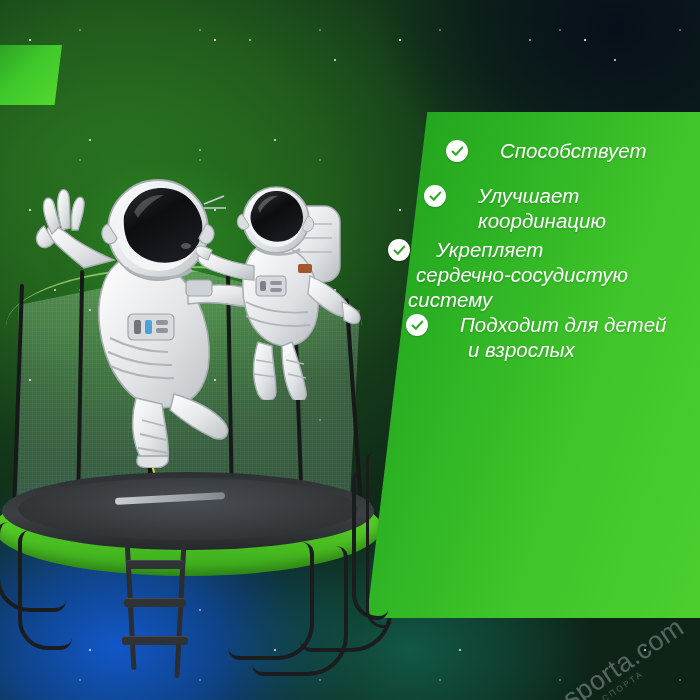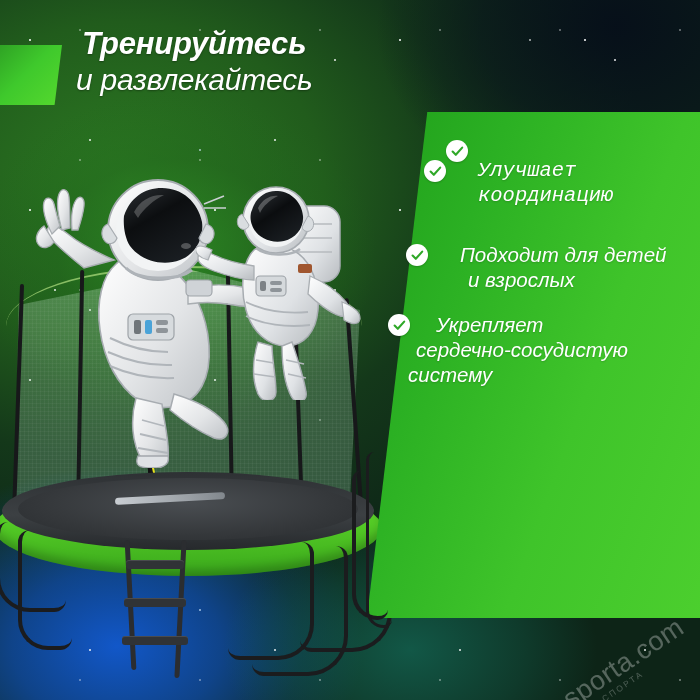--- a/index.html
+++ b/index.html
@@ -107,21 +107,21 @@
     position:absolute; left:0; top:2px;
     width:22px; height:22px; border-radius:50%;
     background:#ffffff;
     display:flex; align-items:center; justify-content:center;
     box-shadow:0 1px 2px rgba(0,0,0,.2);
   }
   .check svg{ display:block; }
   
   .f0{ margin-left:78px; margin-bottom:20px; }
   .f1{ margin-left:58px; margin-bottom:20px; }
-  .f2{ margin-left:36px; margin-bottom:34px;font-family:Liberation Mono, monospace; }
+  .f2{ margin-left:36px; margin-bottom:4px; }
   .f3{ margin-left:18px; margin-bottom:20px; }
   .f4{ margin-left:0px; }
   .f1 .txt .ln:nth-child(2){ padding-left:8px; }
   .f3 .txt .ln:nth-child(2){ padding-left:8px; }
   .f4 .txt{ padding-left:48px; }
   .f4 .txt .ln:nth-child(2){ margin-left:-20px; }
   .f4 .txt .ln:nth-child(3){ margin-left:-28px; }
 
   
   .scene{ position:absolute; left:0; top:150px; width:420px; height:520px; }
@@ -210,24 +210,20 @@
   <div class="bg-base"></div>
   <div class="bg-greenglow"></div>
   <div class="bg-blue"></div>
   <div class="bg-teal"></div>
   <div class="bg-dark-top"></div>
   <div class="stars s1"></div>
   <div class="stars s2"></div>
   <div class="stars s3"></div>
 
   <div class="accent-shape"></div>
-  <div class="title">
-    <span class="l1">Тренируйтесь</span>
-    <span class="l2">и развлекайтесь</span>
-  </div>
 
   <div class="scene">
 
     <div class="net"></div>
     <div class="net-sheen"></div>
     <div class="net-rim"></div>
 
     <div class="pole" style="left:16px;  top:134px; width:4px; height:232px; transform:rotate(2deg);"></div>
     <div class="pole" style="left:78px;  top:120px; width:4px; height:252px; transform:rotate(1deg);"></div>
     <div class="pole" style="left:148px; top:108px; width:5px; height:262px;"></div>
@@ -363,59 +359,60 @@
   <div class="panel-inner">
 
 
     <div class="feature f1">
       <span class="check">
         <svg width="13" height="13" viewBox="0 0 13 13">
             <path d="M1.6 6.6 L4.8 9.8 L11.2 2.6" stroke="#2fa828" stroke-width="2.1" fill="none" stroke-linecap="round" stroke-linejoin="round"></path>
           </svg>
       </span>
       <span class="txt">
+        <span class="ln">Способствует</span>
       </span>
     </div>
 
     <div class="feature f2">
       <span class="check">
         <svg width="13" height="13" viewBox="0 0 13 13">
             <path d="M1.6 6.6 L4.8 9.8 L11.2 2.6" stroke="#2fa828" stroke-width="2.1" fill="none" stroke-linecap="round" stroke-linejoin="round"></path>
           </svg>
       </span>
       <span class="txt">
         <span class="ln">Улучшает</span>
         <span class="ln">координацию</span>
       </span>
     </div>
 
+    <div class="feature f4">
+      <span class="check">
+        <svg width="13" height="13" viewBox="0 0 13 13">
+            <path d="M1.6 6.6 L4.8 9.8 L11.2 2.6" stroke="#2fa828" stroke-width="2.1" fill="none" stroke-linecap="round" stroke-linejoin="round"></path>
+          </svg>
+      </span>
+      <span class="txt">
+        <span class="ln">Укрепляет</span>
+        <span class="ln">сердечно-сосудистую</span>
+        <span class="ln">систему</span>
+      </span>
+    </div>
+
     <div class="feature f3">
       <span class="check">
         <svg width="13" height="13" viewBox="0 0 13 13">
             <path d="M1.6 6.6 L4.8 9.8 L11.2 2.6" stroke="#2fa828" stroke-width="2.1" fill="none" stroke-linecap="round" stroke-linejoin="round"></path>
           </svg>
       </span>
       <span class="txt">
         <span class="ln">Подходит для детей</span>
         <span class="ln">и взрослых</span>
       </span>
     </div>
-
-    <div class="feature f4">
-      <span class="check">
-        <svg width="13" height="13" viewBox="0 0 13 13">
-            <path d="M1.6 6.6 L4.8 9.8 L11.2 2.6" stroke="#2fa828" stroke-width="2.1" fill="none" stroke-linecap="round" stroke-linejoin="round"></path>
-          </svg>
-      </span>
-      <span class="txt">
-        <span class="ln">Укрепляет</span>
-        <span class="ln">сердечно-сосудистую</span>
-        <span class="ln">систему</span>
-      </span>
-    </div>
   </div>
 
   <div class="leg" style="position:absolute; left:352px; top:470px; width:36px; height:150px; border:4px solid #1b1c1e; border-top:none; border-right:none; border-bottom-left-radius:30px; background:transparent;"></div>
   <div class="leg" style="position:absolute; left:366px; top:452px; width:26px; height:176px; border:3.5px solid #1b1c1e; border-top:none; border-right:none; border-bottom-left-radius:26px; background:transparent;"></div>
 
   <div class="watermark">
     <span>Zonasporta.com</span>
     <span class="sub">ЗОНА СПОРТА</span>
   </div>
 

